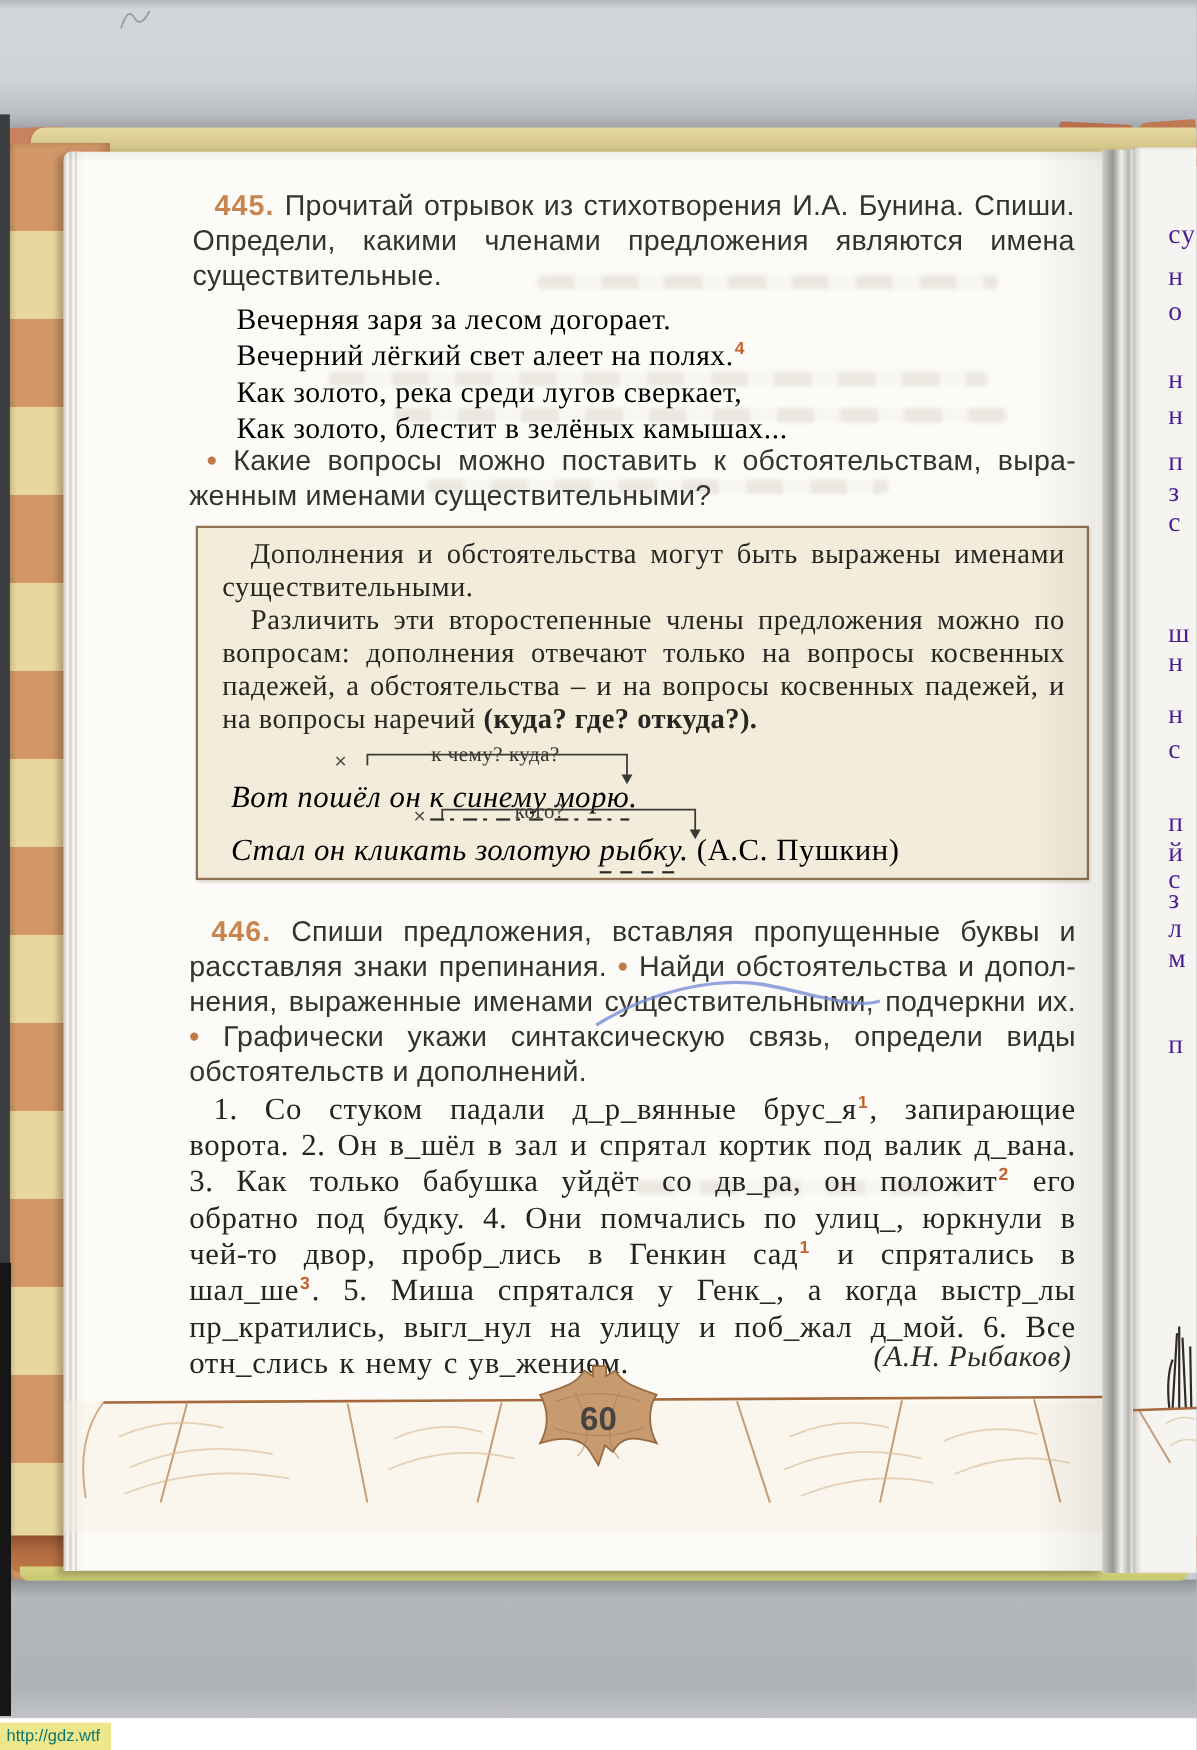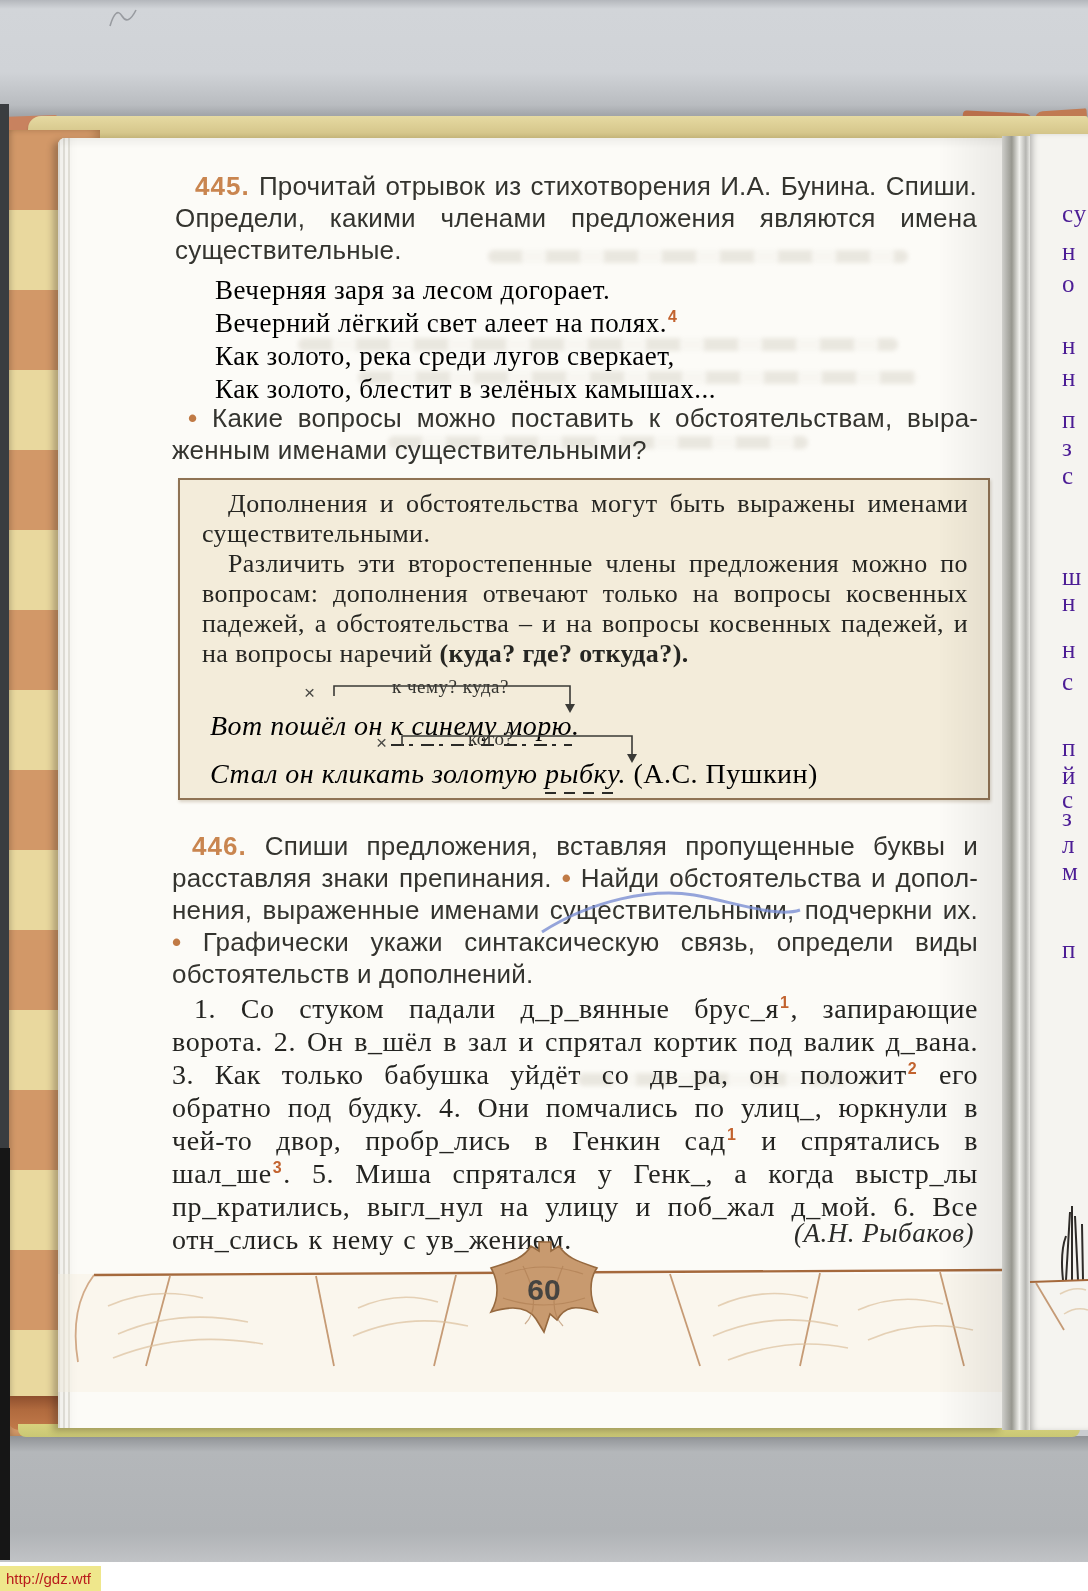--- a/index.html
+++ b/index.html
@@ -86,21 +86,21 @@
 
   
   .footer-band{position:absolute;left:0;top:1128px;width:946px;height:162px;}
   .badge{position:absolute;left:425px;top:1102px;width:122px;height:98px;}
   .badge text{font:bold 30px "Liberation Sans",sans-serif;fill:#454441;}
 
   .pen-squiggle{position:absolute;left:478px;top:748px;width:272px;height:60px;overflow:visible;}
 
   
   .watermark{position:absolute;left:0;top:1566px;display:inline-block;background:#efe78c;
-    color:#b91c1c;font:15px/19px "Liberation Sans",sans-serif;padding:3px 10px 3px 6px;text-decoration:none;}
+    color:#0f766e;font:15px/19px "Liberation Sans",sans-serif;padding:3px 10px 3px 6px;text-decoration:none;}
   .pencil{position:absolute;overflow:visible;}
 </style>
 </head>
 <body>
 
 <div class="scan">
 
   <div class="scan-top-gray"></div>
   <div class="scan-bottom-gray"></div>
   <div class="scan-bottom-white"></div>

